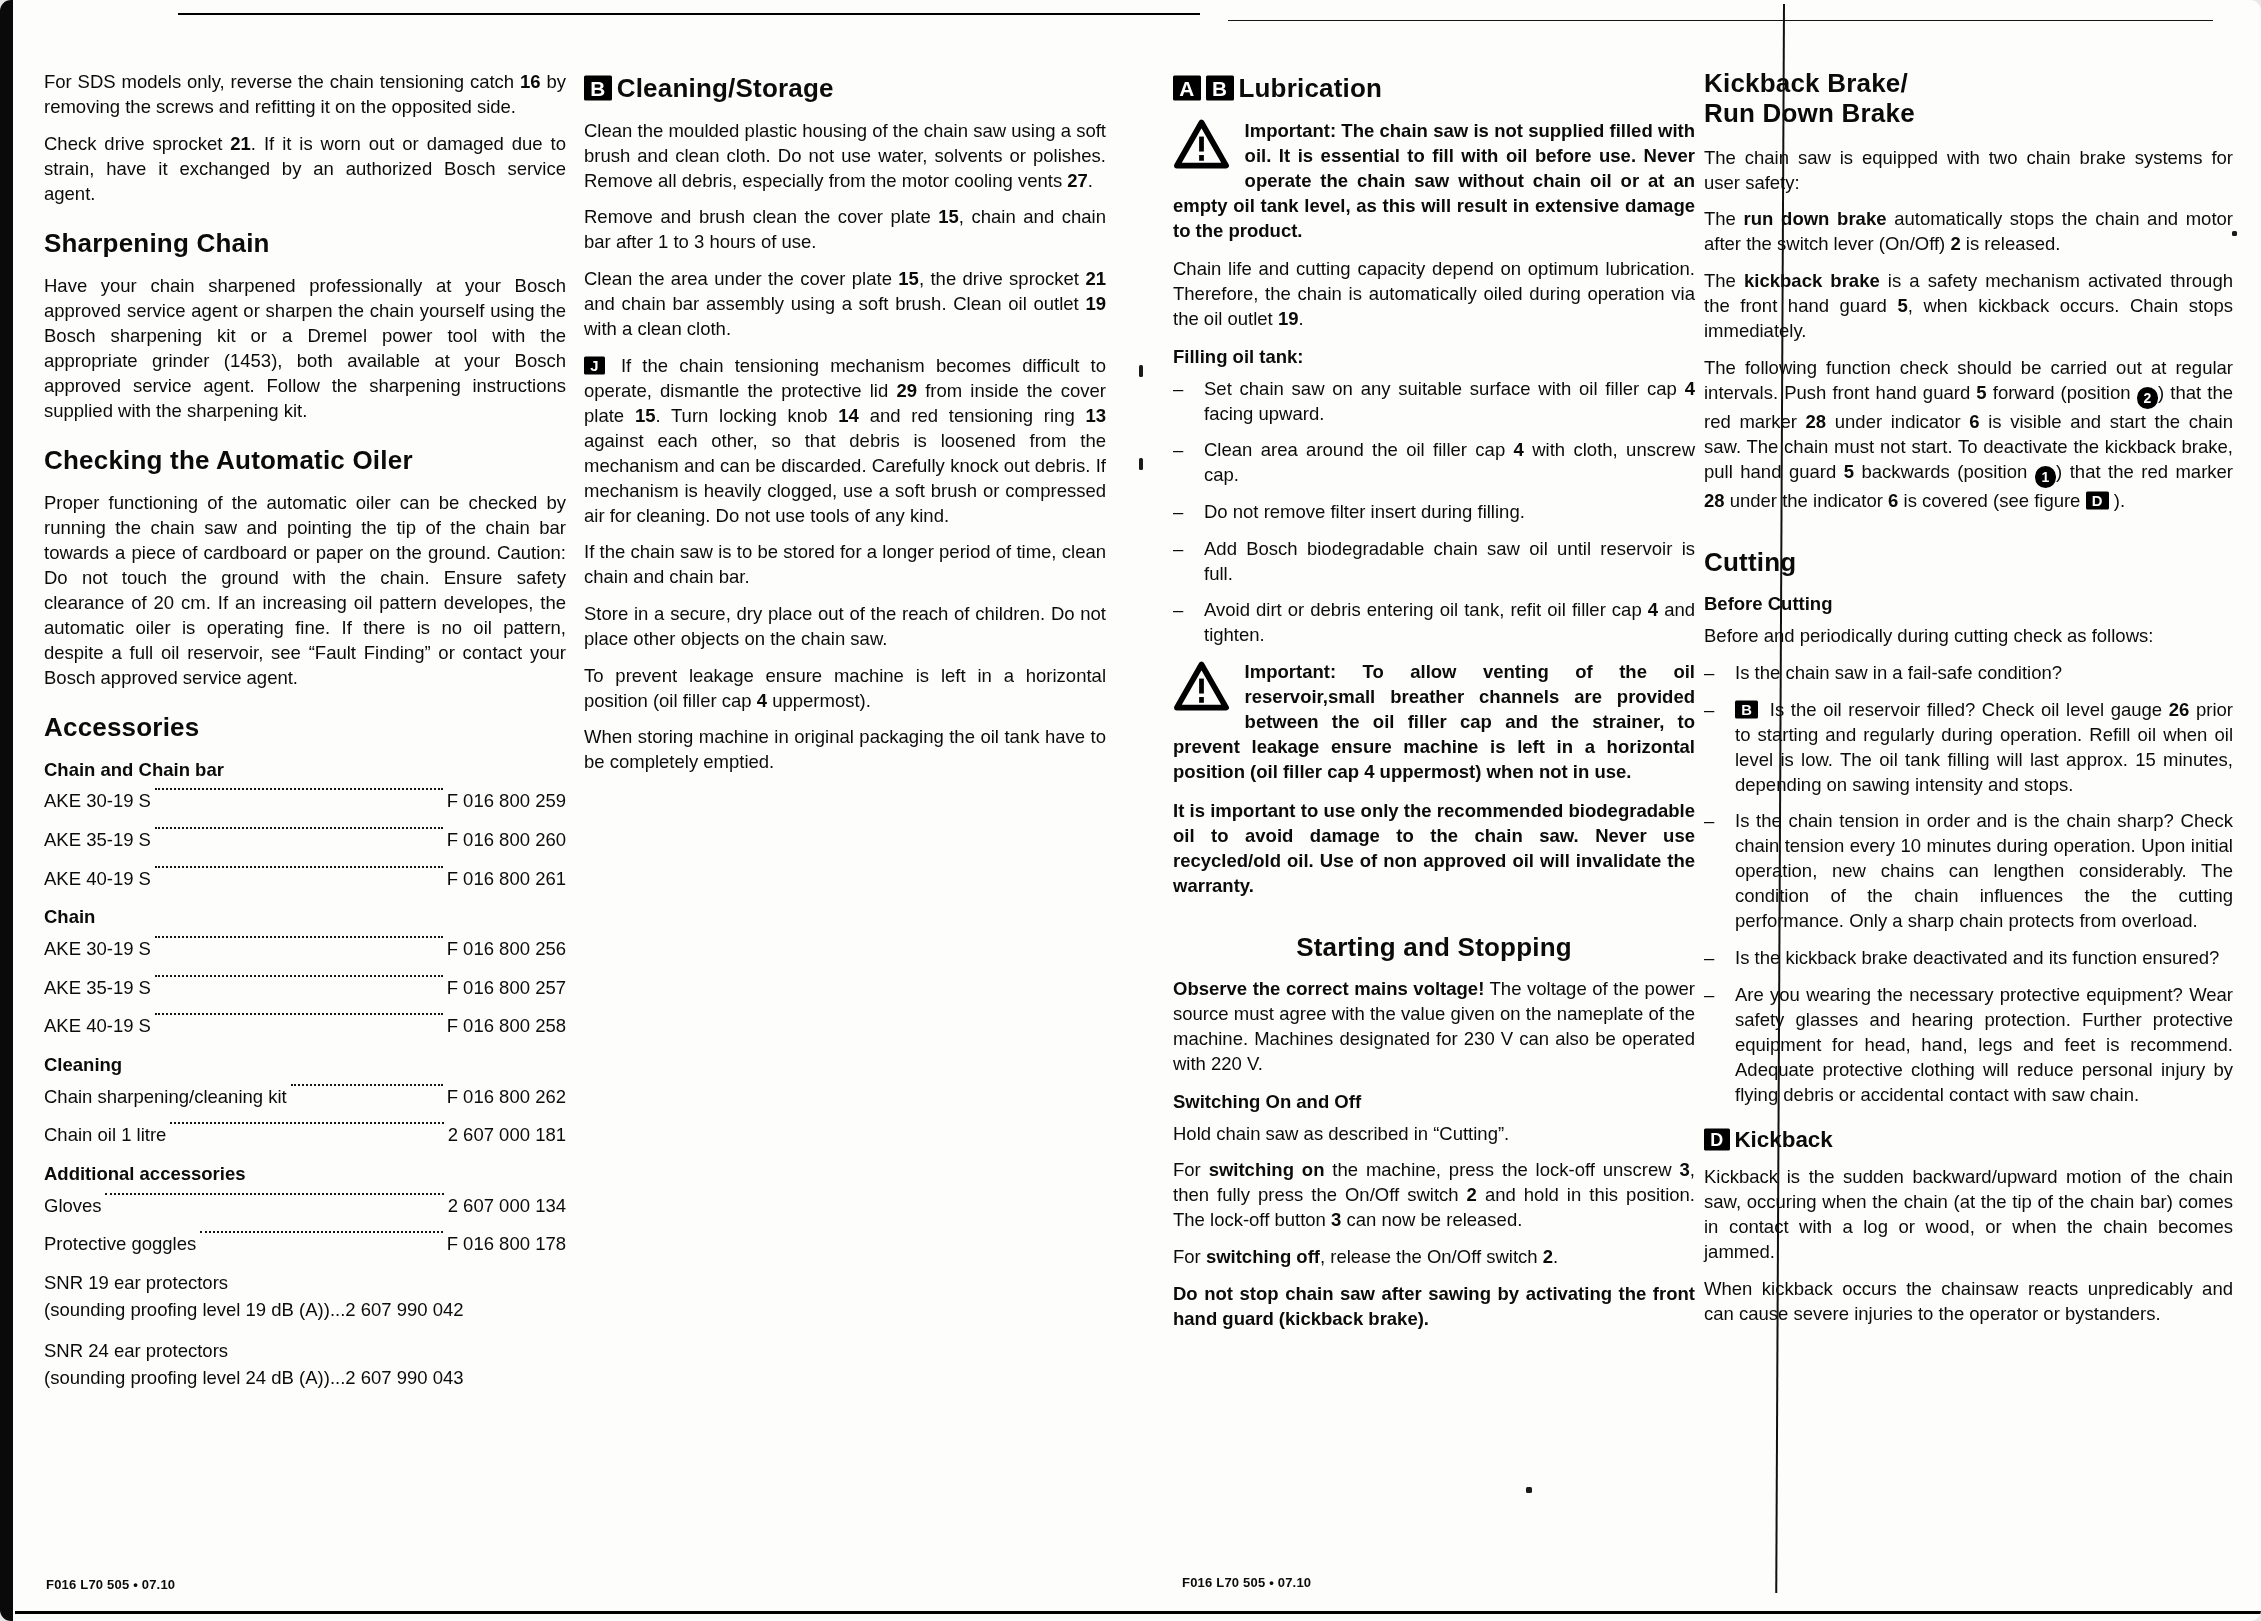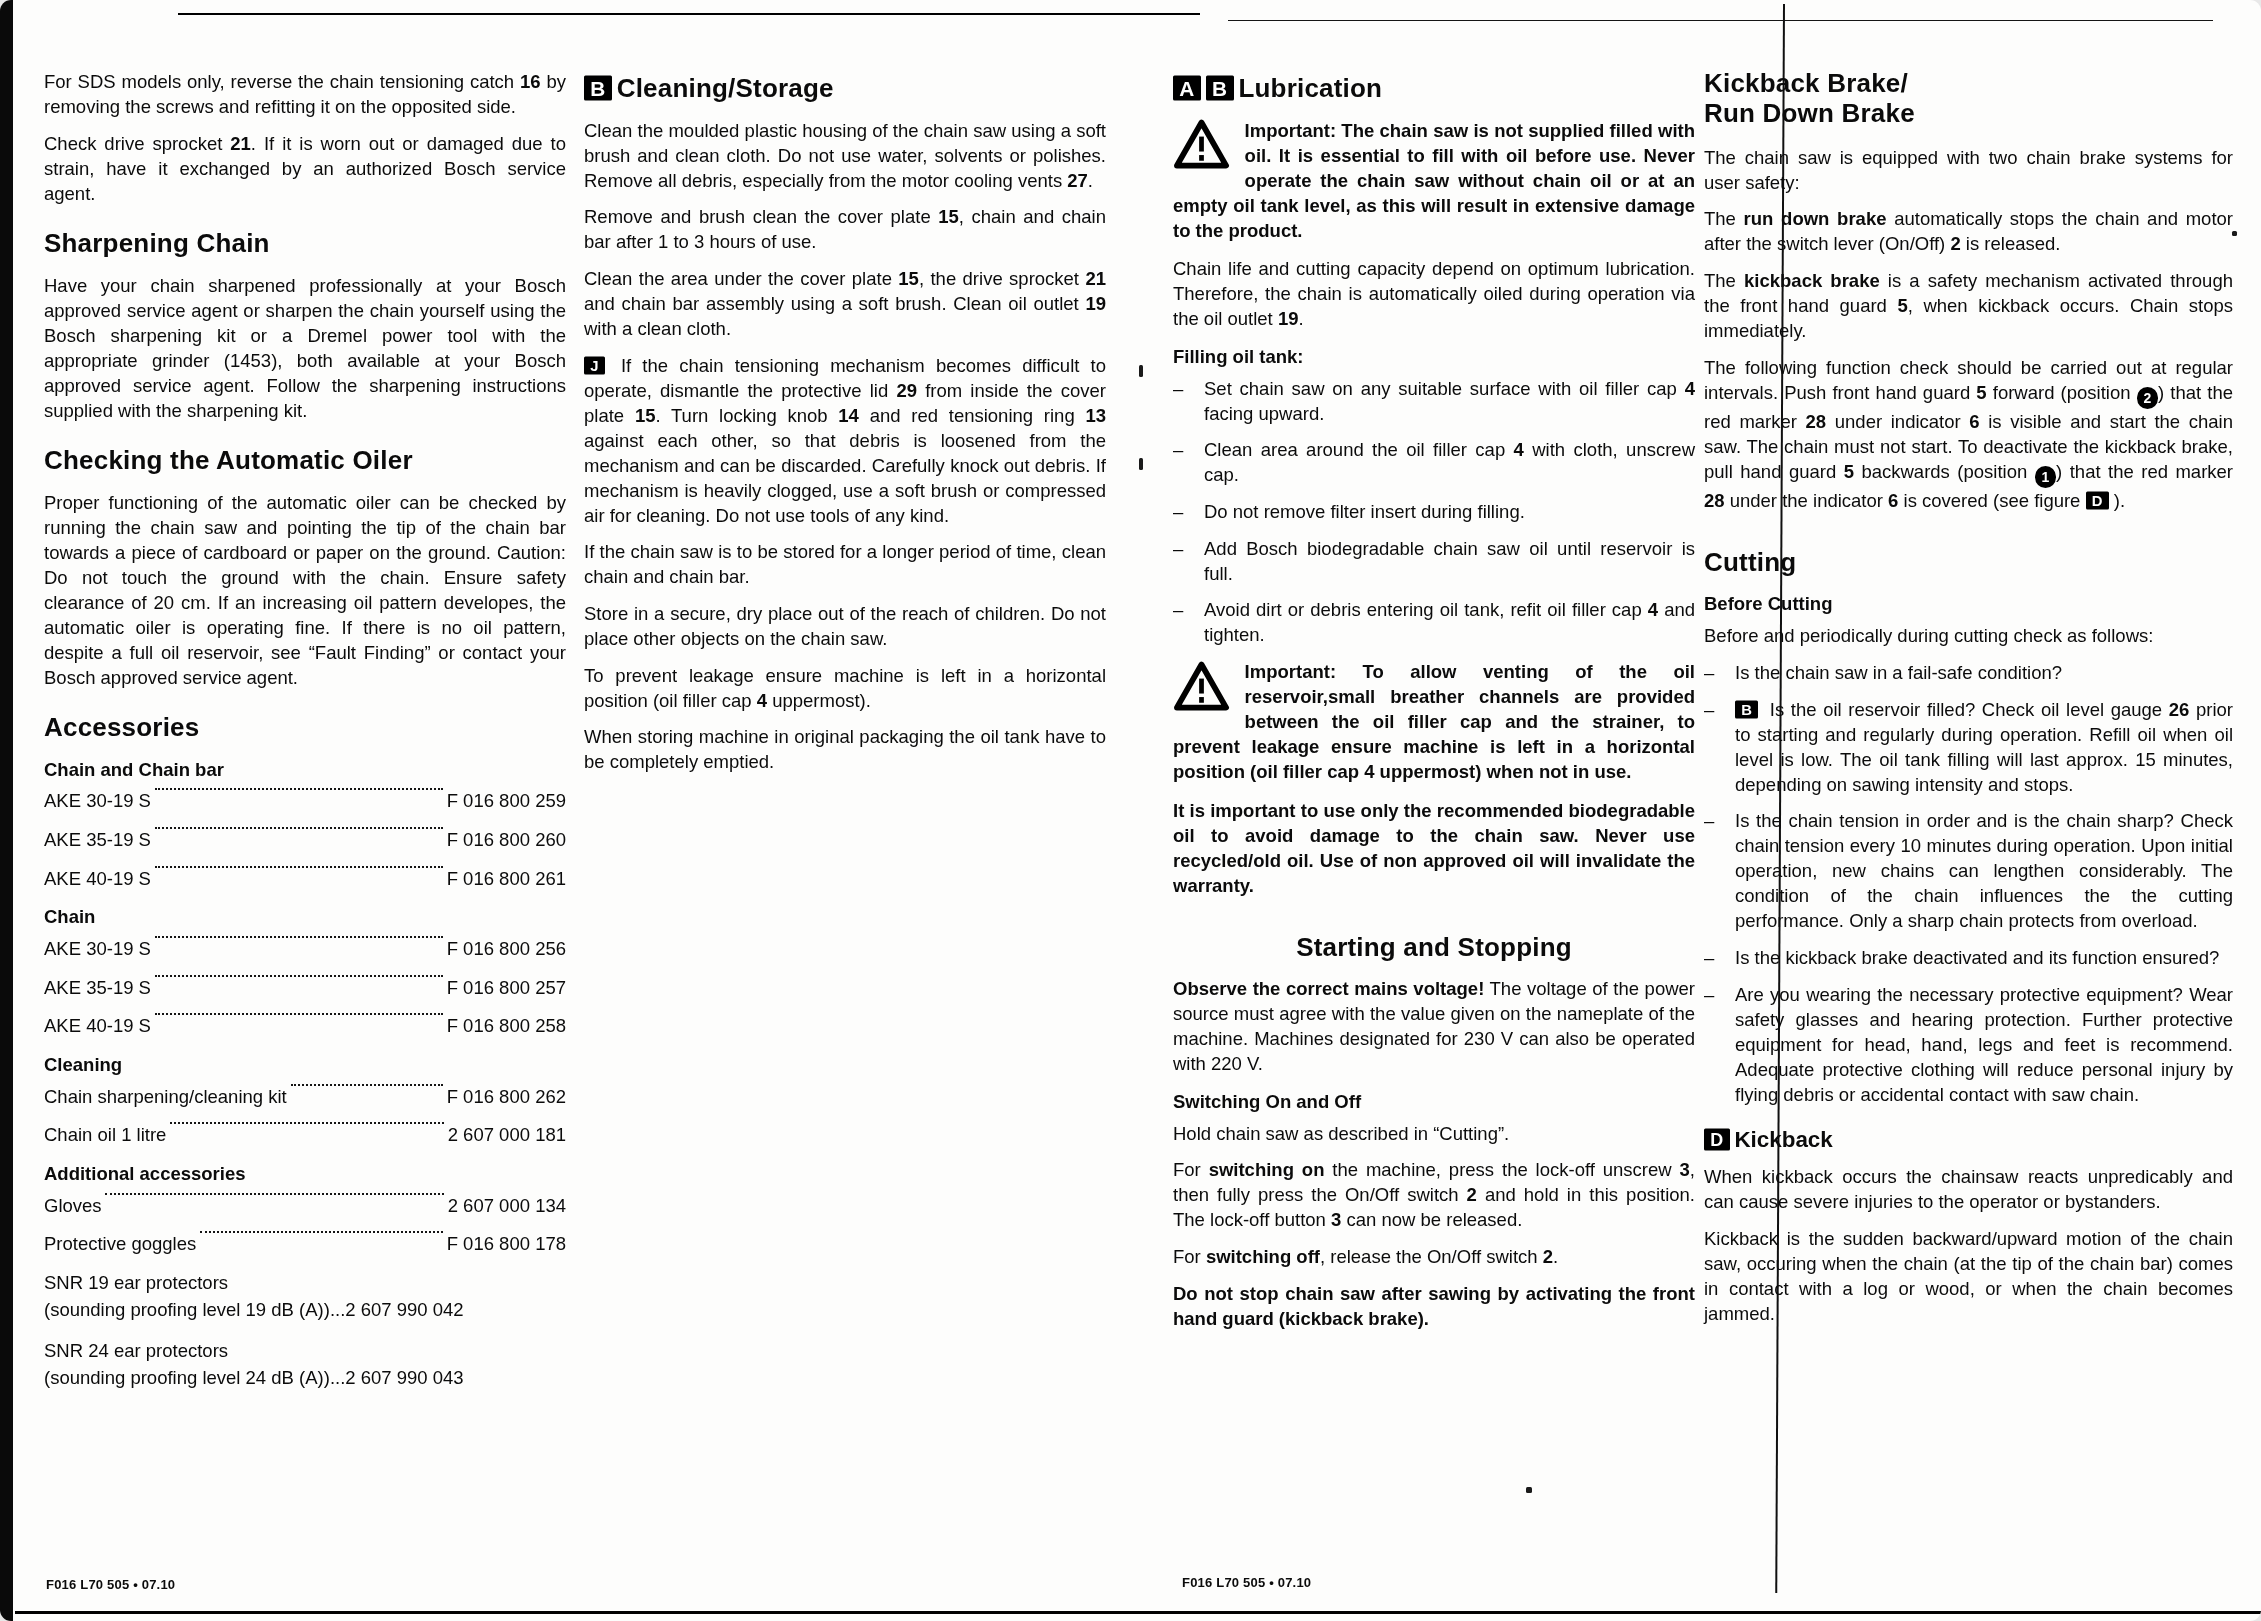--- a/index.html
+++ b/index.html
@@ -246,21 +246,21 @@
       <span class="it"><span>Is the kickback brake deactivated and its function ensured?</span></span>
     </div>
     <div class="li">
       <span class="mk">–</span>
       <span class="it"><span>Are you wearing the necessary protective equipment? Wear safety glasses and hearing protection. Further protective equipment for head, hand, legs and feet is recommend. Adequate protective clothing will reduce personal injury by flying debris or accidental contact with saw chain.</span></span>
     </div>
 
     <div class="h2">
       <span class="badge">D</span><span>Kickback</span>
     </div>
+    <p class="p"><span>Kickback is the sudden backward/upward motion of the chain saw, occuring when the chain (at the tip of the chain bar) comes in contact with a log or wood, or when the chain becomes jammed.</span></p>
     <p class="p"><span>When kickback occurs the chainsaw reacts unpredicably and can cause severe injuries to the operator or bystanders.</span></p>
-    <p class="p"><span>Kickback is the sudden backward/upward motion of the chain saw, occuring when the chain (at the tip of the chain bar) comes in contact with a log or wood, or when the chain becomes jammed.</span></p>
   </div>
 
   <div class="footer f-left">F016 L70 505 • 07.10</div>
   <div class="footer f-center">F016 L70 505 • 07.10</div>
 
 </div>
 
 
 </body></html>

